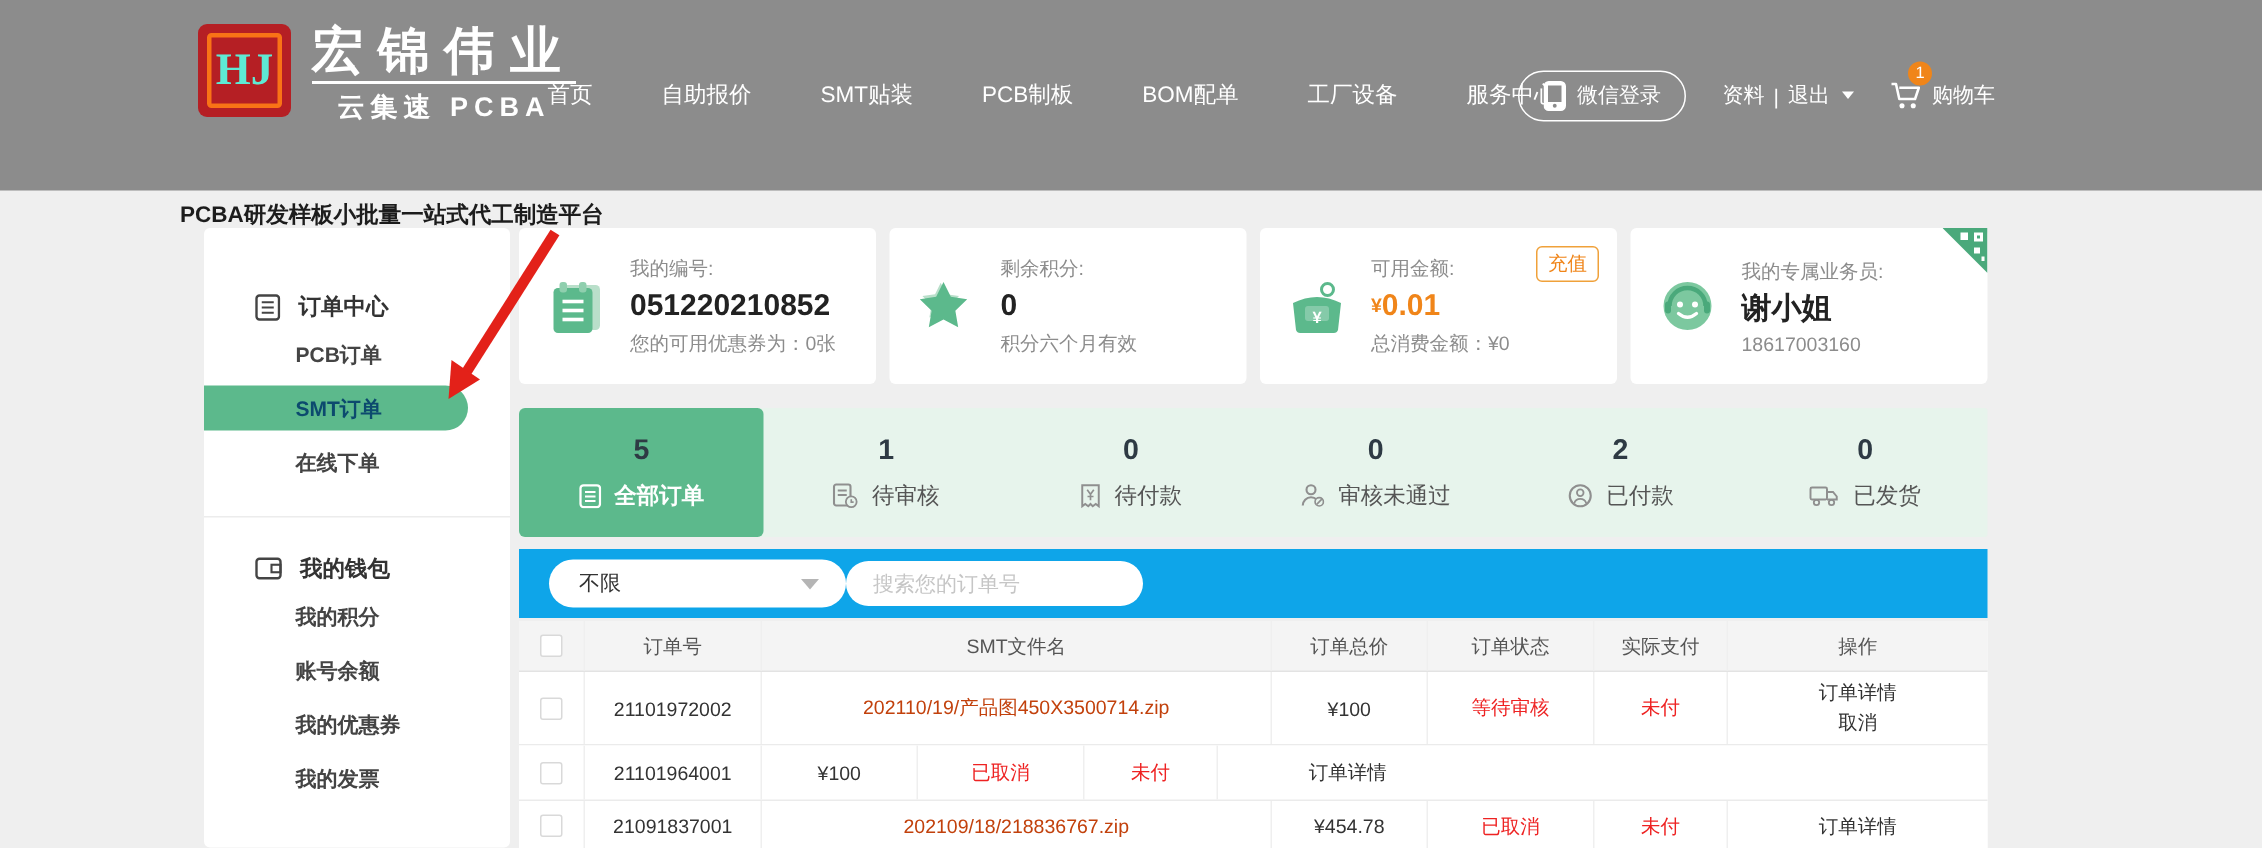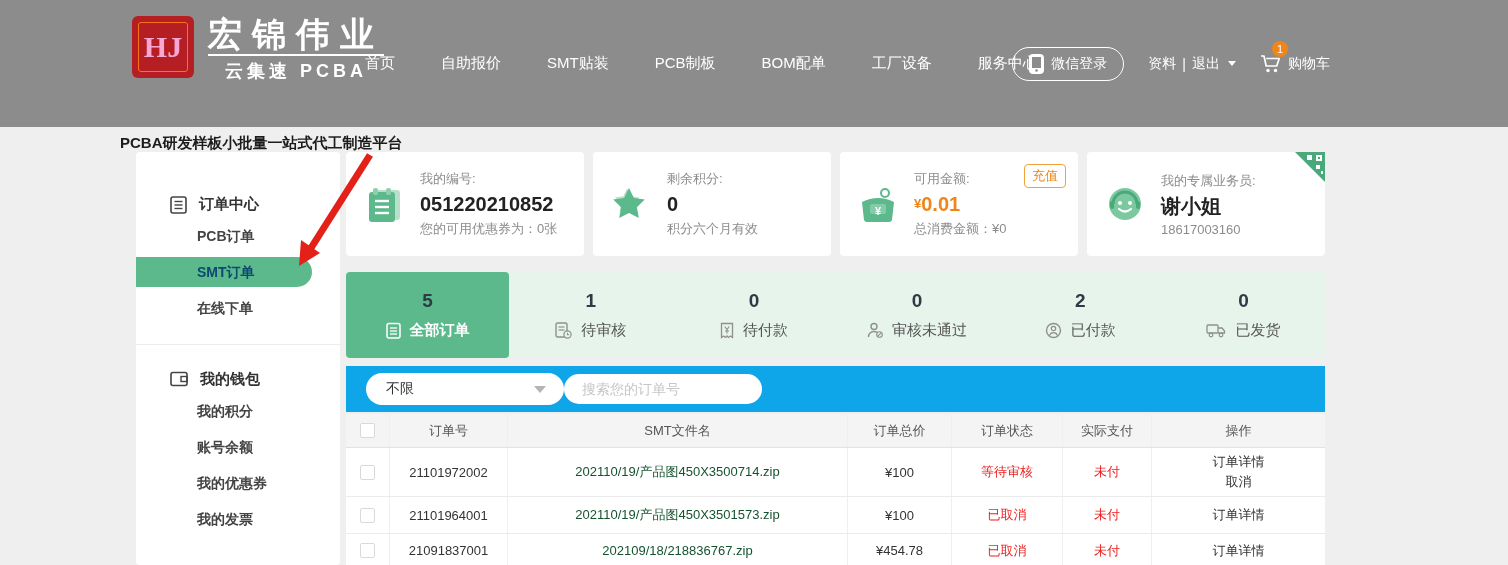--- a/index.html
+++ b/index.html
@@ -3,22 +3,22 @@
 <meta charset="utf-8">
 <style>
   * { margin:0; padding:0; box-sizing:border-box; }
   html,body { width:1508px; height:565px; overflow:hidden;
     font-family:"Liberation Sans", sans-serif; background:#efefef; }
 
   
   .header { position:absolute; left:0; top:0; width:1508px; height:127px; background:#8c8c8c; }
   .logo-wrap { position:absolute; left:132px; top:16px; display:flex; align-items:flex-start; }
   .logo-mark { width:62px; height:62px; background:#b51f24; border-radius:6px; position:relative; }
-  .logo-mark .inner { position:absolute; inset:6px; border:1px solid #f97316; border-radius:3px;
-    color:#f9a8d4; font-weight:bold; font-size:30px; display:flex; align-items:center; justify-content:center;
+  .logo-mark .inner { position:absolute; inset:6px; border:3px solid #f97316; border-radius:3px;
+    color:#5eead4; font-weight:bold; font-size:30px; display:flex; align-items:center; justify-content:center;
     font-family:"Liberation Serif", serif; }
   .logo-text { margin-left:14px; color:#fff; }
   .logo-brand { font-size:34px; font-weight:bold; letter-spacing:10px; line-height:36px;
     border-bottom:2px solid #fff; padding-bottom:2px; }
   .logo-sub { font-size:18px; font-weight:bold; letter-spacing:4px; margin-top:3px; text-align:center; }
   .tagline { position:absolute; left:120px; top:106px; color:#1c1c1c; font-size:15px; font-weight:bold;margin-top:28px; }
   .nav { position:absolute; left:365px; top:0; height:127px; display:flex; align-items:center; gap:46px; }
   .nav-item { color:#fff; font-size:15px; cursor:pointer; white-space:nowrap; }
   .hdr-right { position:absolute; right:178px; top:0; height:127px; display:flex; align-items:center; gap:24px; }
   .wechat-btn { display:flex; align-items:center; gap:7px; border:1px solid #fff; border-radius:17px;
@@ -84,21 +84,21 @@
   .tbl { margin-top:2px; background:#fff; }
   .trow { display:flex; border-bottom:1px solid #ebebeb; background:#fff; }
   .trow.thead { background:#f4f4f4; border-bottom:1px solid #e3e3e3; }
   .tcell { display:flex; align-items:center; justify-content:center; text-align:center;
     border-right:1px solid #efefef; font-size:13px; color:#333; flex-direction:column; }
   .tcell:last-child { border-right:none; }
   .thead .tcell { color:#555; height:33px; }
   .c0 { width:44px; } .c1 { width:118px; } .c2 { width:340px; } .c3 { width:104px; }
   .c4 { width:111px; } .c5 { width:89px; } .c6 { width:173px; }
   .checkbox { width:15px; height:15px; border:1px solid #d9d9d9; border-radius:2px; background:#fff; cursor:pointer; }
-  .link { color:#14532d; cursor:pointer; }
+  .link { color:#c2410c; cursor:pointer; }
   .red { color:#ee2222; }
   .action { color:#333; cursor:pointer; line-height:20px; }
   .r1 .tcell { height:48px; } .r2 .tcell { height:36px; } .r3 .tcell { height:33px; }
 
   .arrow-overlay { position:absolute; left:0; top:0; width:1508px; height:565px;
     pointer-events:none; z-index:60; }
 </style>
 </head>
 <body>
 
@@ -372,23 +372,20 @@
         <span class="action">订单详情</span>
         <span class="action">取消</span>
       </div>
     </div>
 
     <div class="trow r2">
       <div class="tcell c0">
           <span class="checkbox"></span>
         </div>
       <div class="tcell c1">21101964001</div>
-      <div class="tcell c2">
-          <span class="link">202110/19/产品图450X3501573.zip</span>
-        </div>
       <div class="tcell c3">¥100</div>
       <div class="tcell c4">
           <span class="red">已取消</span>
         </div>
       <div class="tcell c5">
           <span class="red">未付</span>
         </div>
       <div class="tcell c6">
           <span class="action">订单详情</span>
         </div>

